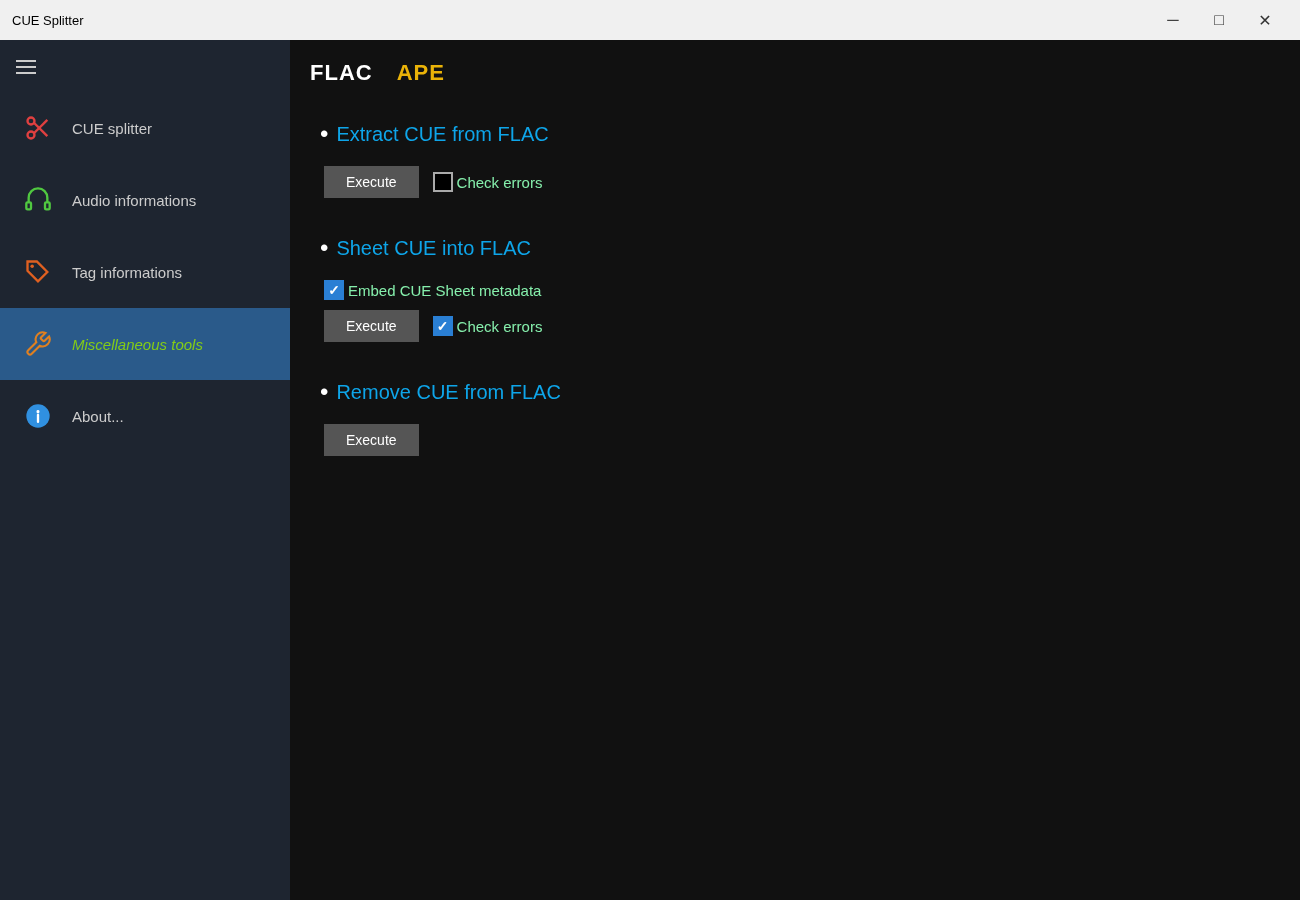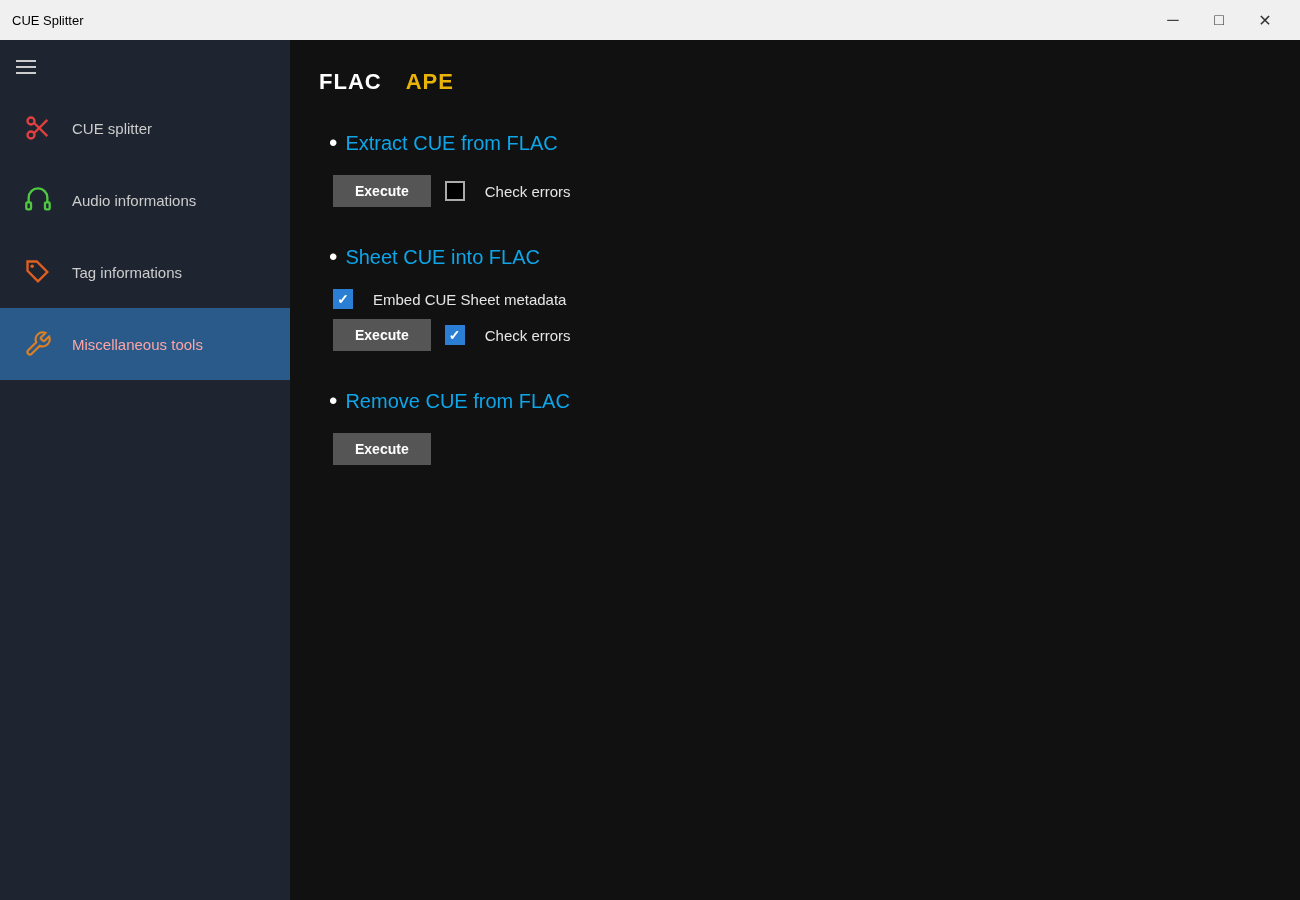--- a/index.html
+++ b/index.html
@@ -92,42 +92,43 @@
       gap: 16px;
       padding: 18px 20px;
       cursor: pointer;
       color: #ccc;
       font-size: 16px;
       transition: background 0.15s;
     }
 
     .nav-item.active {
       background: #2a5a8a;
-      color: #fca5a5;
+      color: #84cc16;
+      font-style: italic;
     }
 
     .nav-item .icon {
       width: 36px;
       height: 36px;
       display: flex;
       align-items: center;
       justify-content: center;
       font-size: 22px;
       flex-shrink: 0;
     }
 
     .nav-item .label {
       font-size: 15px;
     }
 
     
     .main-content {
       flex: 1;
       background: #111111;
-      padding: 9px;
+      padding: 0;
       overflow: hidden;
     }
 
     
     .tab-bar {
       display: flex;
       gap: 0;
       padding: 16px 20px 0 20px;
       margin-bottom: 16px;
     }
@@ -182,30 +183,29 @@
     }
 
     .execute-btn {
       background: #555;
       color: #fff;
       border: none;
       padding: 8px 22px;
       font-size: 14px;
       cursor: pointer;
       min-width: 90px;
-      font-weight: bold;
     }
 
     .checkbox-wrapper {
       display: flex;
       align-items: center;
-      gap: 20px;
+      gap: 4px;
       cursor: pointer;
       font-size: 15px;
-      color: #e5e5e5;
+      color: #86efac;
     }
 
     .checkbox {
       width: 20px;
       height: 20px;
       border: 2px solid #aaa;
       background: #000;
       display: flex;
       align-items: center;
       justify-content: center;
@@ -283,20 +283,30 @@
     <div class="nav-item active">
       <div class="icon">
         <svg width="28" height="28" viewBox="0 0 24 24" fill="none">
           <path d="M14.7 6.3a1 1 0 0 0 0 1.4l1.6 1.6a1 1 0 0 0 1.4 0l3.77-3.77a6 6 0 0 1-7.94 7.94l-6.91 6.91a2.12 2.12 0 0 1-3-3l6.91-6.91a6 6 0 0 1 7.94-7.94l-3.76 3.76z" stroke="#e08020" stroke-width="1.8" fill="none"></path>
         </svg>
       </div>
       <span class="label">Miscellaneous tools</span>
     </div>
 
 
+    <div class="nav-item">
+      <div class="icon">
+        <svg width="28" height="28" viewBox="0 0 24 24" fill="none">
+          <circle cx="12" cy="12" r="10" fill="#3090e0"></circle>
+          <line x1="12" y1="8" x2="12" y2="8.5" stroke="#fff" stroke-width="2.5" stroke-linecap="round"></line>
+          <line x1="12" y1="11" x2="12" y2="17" stroke="#fff" stroke-width="2" stroke-linecap="round"></line>
+        </svg>
+      </div>
+      <span class="label">About...</span>
+    </div>
   </div>
 
   <div class="main-content">
 
     <div class="tab-bar">
       <div class="tab active">FLAC</div>
       <div class="tab">APE</div>
     </div>
 
     <div class="content-area">

